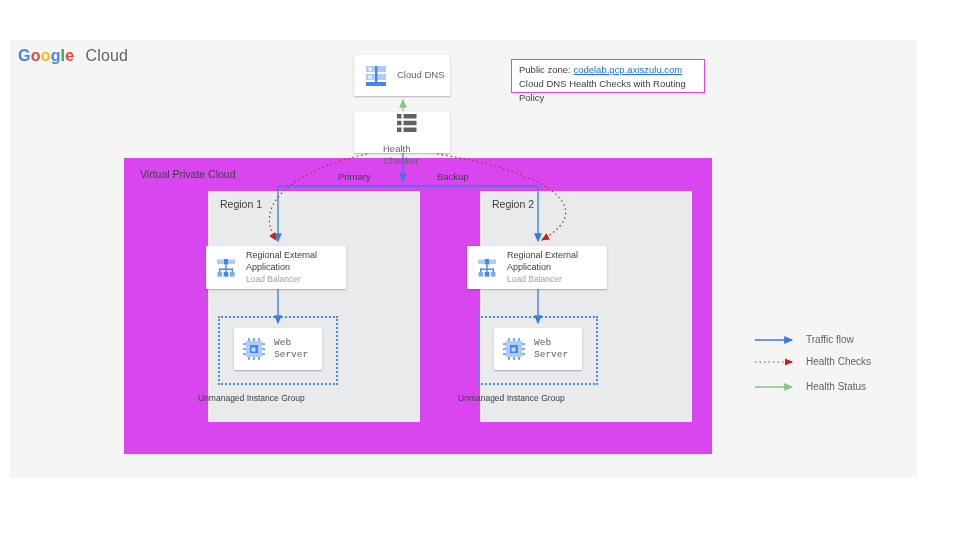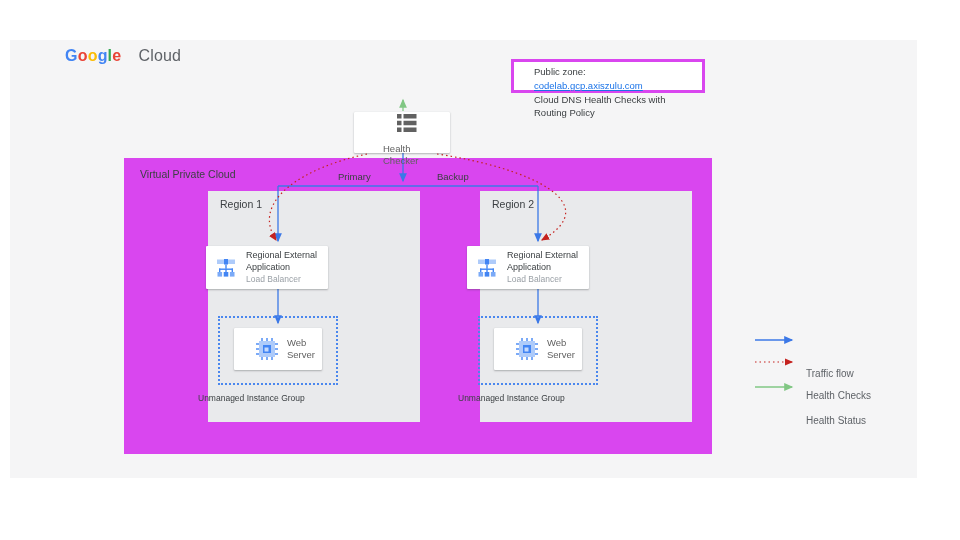--- a/index.html
+++ b/index.html
@@ -3,61 +3,61 @@
 <meta charset="utf-8">
 <style>
   * { margin:0; padding:0; box-sizing:border-box; }
   html,body { width:960px; height:540px; background:#ffffff;
     font-family:"Liberation Sans", sans-serif; }
   .stage { position:absolute; left:0; top:0; width:960px; height:540px; overflow:hidden; }
 
   .canvas { position:absolute; left:10px; top:40px; width:907px; height:438px; background:#f5f5f6; }
 
   .logo { position:absolute; left:18px; top:47px; font-size:16px; z-index:6; letter-spacing:.2px; }
-  .logo b { font-weight:bold;margin-left:47px; }
+  .logo b { font-weight:bold; }
   .g-b{color:#4285f4} .g-r{color:#ea4335} .g-y{color:#fbbc05} .g-g{color:#34a853}
-  .logo .gc { color:#5f6368; margin-left:17px; font-weight:normal; }
+  .logo .gc { color:#5f6368; margin-left:11px; font-weight:normal; }
 
   .card { position:absolute; background:#fff; box-shadow:0 1px 2px rgba(60,64,67,.35), 0 0 1px rgba(60,64,67,.15);
     border-radius:1px; display:flex; align-items:center; z-index:6; }
   .card .lbl { font-size:9.5px; color:#616161; line-height:1.3; }
 
   .dns { left:354px; top:55px; width:96px; height:41px; padding-left:10px; gap:9px; }
   .hc  { left:354px; top:112px; width:96px; height:41px; padding-left:10px; gap:9px;flex-direction:column; }
   .hc .lbl { width:48px; }
 
   .pz { position:absolute; left:511px; top:59px; width:194px; height:34px; background:#fff;
-    border:3px solid #d946ef; padding:3px 20px; font-size:9.5px; color:#3c4043; line-height:1.45; z-index:6; }
+    border:1px solid #d946ef; padding:3px 7px; font-size:9.5px; color:#3c4043; line-height:1.45; z-index:6; }
   .pz a { color:#1a73e8; text-decoration:underline; cursor:pointer; }
 
   .vpc { position:absolute; left:124px; top:158px; width:588px; height:296px; background:#d946ef; z-index:1; }
   .vpc-label { position:absolute; left:16px; top:10px; font-size:10.5px; color:#3c4043; }
   .region { position:absolute; top:33px; width:212px; height:231px; background:#e9eaec;margin-left:32px; }
   .region.r1 { left:52px; } .region.r2 { left:324px;text-align:center; }
   .region-label { position:absolute; left:12px; top:7px; font-size:10.5px; color:#3c4043; }
 
-  .lb { width:122px; height:43px; padding-left:8px; gap:8px; }
+  .lb { width:140px; height:43px; padding-left:8px; gap:8px; }
   .lb1 { left:206px; top:246px; } .lb2 { left:467px; top:246px; }
   .lb .name { font-size:9px; color:#3c4043; line-height:1.3; width:92px; }
   .lb .type { font-size:8.5px; color:#9aa0a6; line-height:1.3; }
 
   .dotted-group { position:absolute; width:120px; height:69px; border:2px dotted #4a87ee; z-index:5; background:transparent; }
   .dg1 { left:218px; top:316px; } .dg2 { left:478px; top:316px; }
 
-  .web { width:88px; height:42px; padding-left:21px; gap:8px; }
+  .web { width:88px; height:42px; padding-left:8px; gap:8px;font-family:Liberation Mono, monospace; }
   .web1 { left:234px; top:328px; } .web2 { left:494px; top:328px; }
   .web .lbl { width:36px; }
 
   .group-label { position:absolute; width:160px; font-size:8.5px; color:#3c4043; z-index:6; }
   .gl1 { left:198px; top:393px; } .gl2 { left:458px; top:393px; }
 
   .edge-label { position:absolute; font-size:9.5px; color:#3c4043; z-index:6; }
   .el-primary { left:338px; top:171px; } .el-backup { left:437px; top:171px; }
 
-  .legend-label { position:absolute; font-size:10px; color:#5f6368; z-index:6;margin-top:34px; }
+  .legend-label { position:absolute; font-size:10px; color:#5f6368; z-index:6; }
   .ll1 { left:806px; top:334px; } .ll2 { left:806px; top:356px; } .ll3 { left:806px; top:381px; }
 
   .overlay { position:absolute; left:0; top:0; width:960px; height:540px; z-index:4; pointer-events:none; }
   .icon { flex:0 0 auto; display:block; }
 </style>
 </head>
 <body>
 
 <div class="stage">
   <div class="canvas"></div>
@@ -90,20 +90,31 @@
     <path d="M538 289 L538 323" stroke="#3b78e7" stroke-width="1.3" fill="none" marker-end="url(#mb)"></path>
 
     <path d="M367 154 C305 167, 250 200, 276 240" stroke="#c5221f" stroke-width="1.2" fill="none" stroke-dasharray="1.5 3" marker-end="url(#mr)"></path>
     <path d="M437 154 C530 168, 606 203, 542 240" stroke="#c5221f" stroke-width="1.2" fill="none" stroke-dasharray="1.5 3" marker-end="url(#mr)"></path>
 
     <path d="M755 340 L792 340" stroke="#3b78e7" stroke-width="1.3" fill="none" marker-end="url(#mb)"></path>
     <path d="M755 362 L792 362" stroke="#c5221f" stroke-width="1.2" fill="none" stroke-dasharray="1.5 3" marker-end="url(#mr)"></path>
     <path d="M755 387 L792 387" stroke="#81c784" stroke-width="1.3" fill="none" marker-end="url(#mg)"></path>
   </svg>
 
+  <div class="card dns">
+    <svg class="icon" width="24" height="22" viewBox="0 0 24 22">
+      <rect x="2" y="1" width="20" height="6" fill="#aecbfa"></rect>
+      <rect x="2" y="9" width="20" height="6" fill="#aecbfa"></rect>
+      <rect x="2" y="17" width="20" height="4" fill="#4285f4"></rect>
+      <rect x="11" y="1" width="2.4" height="20" fill="#4285f4"></rect>
+      <rect x="4.5" y="2.6" width="3" height="3" fill="#ffffff"></rect>
+      <rect x="4.5" y="10.6" width="3" height="3" fill="#ffffff"></rect>
+    </svg>
+    <div class="lbl">Cloud DNS</div>
+  </div>
 
   <div class="card hc">
     <svg class="icon" width="24" height="22" viewBox="0 0 24 22">
       <g fill="#616161">
         <rect x="2" y="2" width="4.5" height="4.5"></rect>
           <rect x="8.5" y="2" width="13" height="4.5"></rect>
         <rect x="2" y="8.75" width="4.5" height="4.5"></rect>
           <rect x="8.5" y="8.75" width="13" height="4.5"></rect>
         <rect x="2" y="15.5" width="4.5" height="4.5"></rect>
           <rect x="8.5" y="15.5" width="13" height="4.5"></rect>

